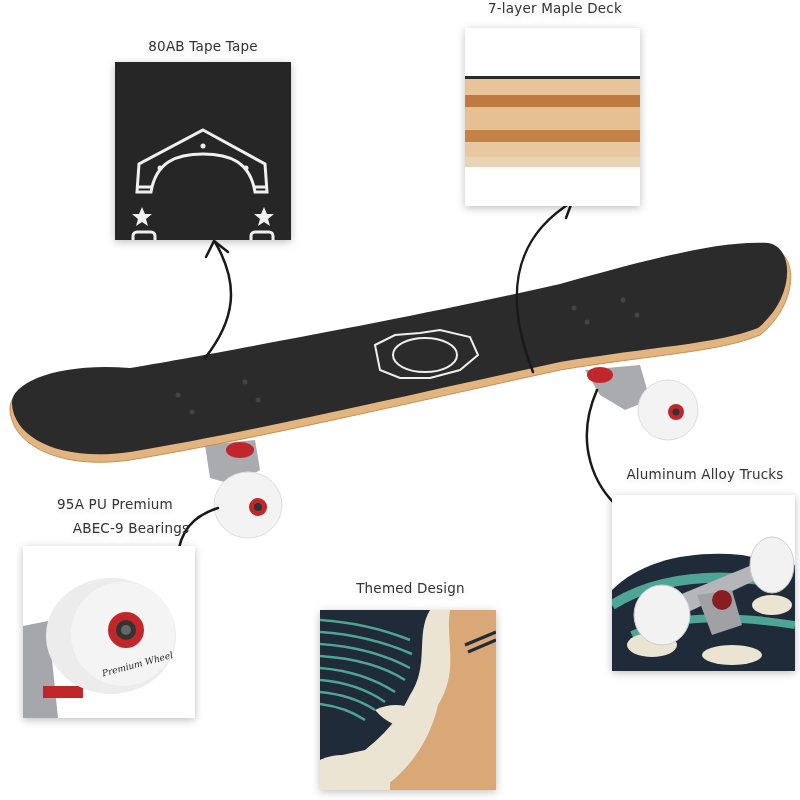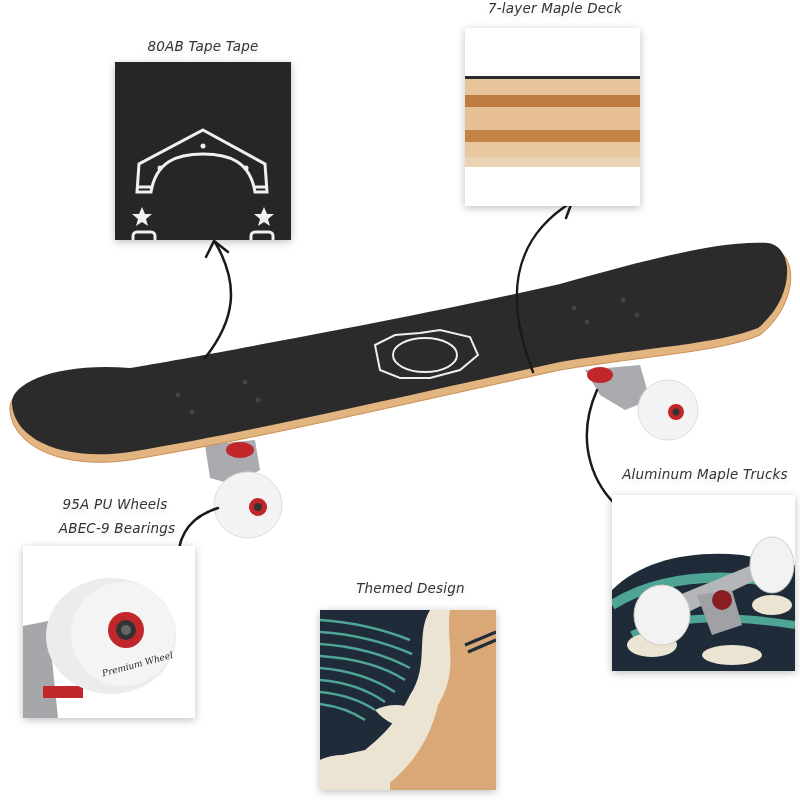--- a/index.html
+++ b/index.html
@@ -10,21 +10,20 @@
       position: relative;
     }
     .label {
       position: absolute;
       font-size: 13.5px;
       color: #333333;
       text-align: center;
       white-space: nowrap;
       letter-spacing: 0.2px;
       text-shadow: 0 3px 6px rgba(0,0,0,0.12);
-      font-style: italic;
     }
     .inset {
       position: absolute;
       box-shadow: 0 2px 8px rgba(0,0,0,0.25);
       overflow: hidden;
       background: #fff;
     }
     svg { display: block; }
     .main-art { position: absolute; left: 0; top: 0; }
   </style>
@@ -116,40 +115,40 @@
     <rect x="0" y="48" width="175" height="3" fill="#2a2a2a"></rect>
     <rect x="0" y="51" width="175" height="88" fill="#e8c49b"></rect>
     <rect x="0" y="67" width="175" height="12" fill="#bf7a3f"></rect>
     <rect x="0" y="79" width="175" height="22" fill="#e6bf93"></rect>
     <rect x="0" y="102" width="175" height="12" fill="#c48246"></rect>
     <rect x="0" y="114" width="175" height="15" fill="#e9c8a0"></rect>
     <rect x="0" y="129" width="175" height="10" fill="#ead3b4"></rect>
   </svg>
 </div>
 
-<div class="label" style="left:615px; top:466px; width:180px;">Aluminum Maple Trucks</div>
+<div class="label" style="left:615px; top:466px; width:180px;">Aluminum Alloy Trucks</div>
 <div class="inset" style="left:612px; top:495px; width:183px; height:176px;">
   <svg width="183" height="176" viewBox="0 0 183 176">
     <rect width="183" height="176" fill="#fff"></rect>
     <path d="M0 95 C 30 65, 80 55, 130 60 L183 70 L183 176 L0 176 Z" fill="#1f2b38"></path>
     <path d="M0 110 C 40 85, 90 78, 150 85" stroke="#4fa595" stroke-width="10" fill="none"></path>
     <path d="M20 140 C 60 120, 120 120, 183 130" stroke="#4fa595" stroke-width="8" fill="none"></path>
     <ellipse cx="40" cy="150" rx="25" ry="12" fill="#ebe4d3"></ellipse>
     <ellipse cx="120" cy="160" rx="30" ry="10" fill="#ebe4d3"></ellipse>
     <ellipse cx="160" cy="110" rx="20" ry="10" fill="#ebe4d3"></ellipse>
     <path d="M55 105 L140 70 L150 82 L70 120 Z" fill="#b4b6b9"></path>
     <path d="M85 100 L120 95 L130 130 L100 140 Z" fill="#9fa1a4"></path>
     <circle cx="110" cy="105" r="10" fill="#8a1d20"></circle>
     <ellipse cx="50" cy="120" rx="28" ry="30" fill="#f2f2f2" stroke="#ccc"></ellipse>
     <ellipse cx="160" cy="70" rx="22" ry="28" fill="#f2f2f2" stroke="#ccc"></ellipse>
   </svg>
 </div>
 
-<div class="label" style="left:25px; top:496px; width:180px;">95A PU Wheels</div>
-<div class="label" style="left:27px; top:520px; width:180px;">ABEC-9 Bearings</div>
+<div class="label" style="left:25px; top:496px; width:180px;">95A PU Premium</div>
+<div class="label" style="left:41px; top:520px; width:180px;">ABEC-9 Bearings</div>
 <div class="inset" style="left:23px; top:546px; width:172px; height:172px;">
   <svg width="172" height="172" viewBox="0 0 172 172">
     <rect width="172" height="172" fill="#fff"></rect>
     <path d="M0 80 L25 75 L35 172 L0 172 Z" fill="#a5a7aa"></path>
     <rect x="20" y="140" width="40" height="12" fill="#c0262a"></rect>
     <ellipse cx="88" cy="90" rx="65" ry="58" fill="#ececec"></ellipse>
     <ellipse cx="100" cy="88" rx="52" ry="52" fill="#f4f4f4"></ellipse>
     <circle cx="103" cy="84" r="18" fill="#c0262a"></circle>
     <circle cx="103" cy="84" r="10" fill="#333"></circle>
     <circle cx="103" cy="84" r="5" fill="#666"></circle>

